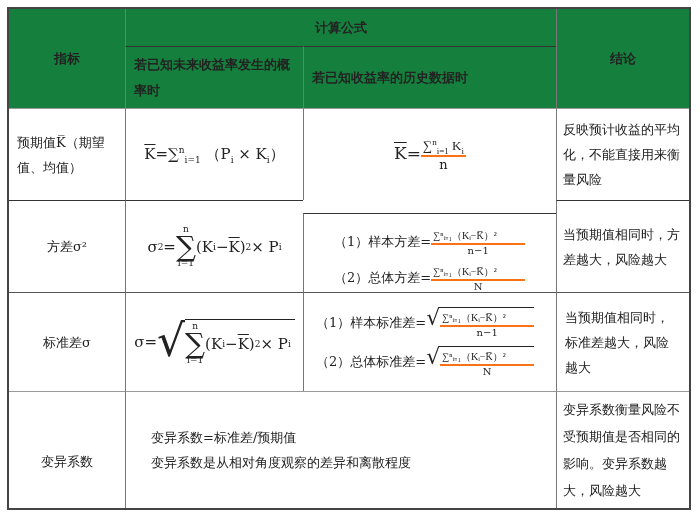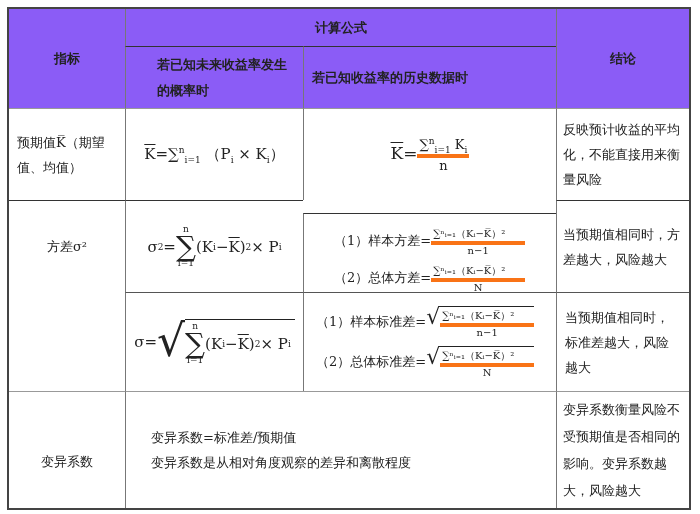--- a/index.html
+++ b/index.html
@@ -1,29 +1,29 @@
 <!DOCTYPE html>
 <html><head>
   <meta charset="utf-8">
   <style>
     html, body { margin: 0; padding: 0; background: #ffffff; }
     body { width: 700px; height: 514px; position: relative; overflow: hidden;
            font-family: "DejaVu Serif", "Liberation Serif", serif; color: #222; }
     .tbl { position: absolute; left: 7px; top: 7px; width: 684px; height: 503px;
            border: 2px solid #444; box-sizing: border-box; }
     .cell { position: absolute; box-sizing: border-box; display: flex; align-items: center; }
-    .hdr { background: #8b5cf6; font-weight: bold; font-size: 13px; }
+    .hdr { background: #15803d; font-weight: bold; font-size: 13px; }
     .center { justify-content: center; text-align: center; }
     .bl { border-left: 1.5px solid #777; }
     .bt { border-top: 1.5px solid #333; }
     .txt { font-size: 13px; line-height: 25px; }
     .math { font-family: "DejaVu Serif", "Liberation Serif", serif; font-size: 15px; white-space: nowrap; }
     .ovl { text-decoration: overline; }
     .frac { display: inline-flex; flex-direction: column; align-items: center; vertical-align: middle; font-size: 10px; }
-    .frac .num { border-bottom: 4px solid #f97316; padding: 0 2px; }
+    .frac .num { border-bottom: 2px solid #f97316; padding: 0 2px; font-family: Liberation Serif, serif; }
     .frac .den { padding: 0 2px; }
     .sqrt { display: inline-flex; align-items: stretch; vertical-align: middle; }
     .sqrt .rad { font-size: 22px; line-height: 1; }
     .sqrt .under { border-top: 1px solid #222; padding-top: 2px; }
     .bigsum { display: inline-flex; flex-direction: column; align-items: center; vertical-align: middle; font-size: 9px; line-height: 1; }
     .bigsum .sig { font-size: 28px; line-height: 0.9; }
     .fline { font-size: 13px; display: flex; align-items: center; margin: 4px 0; white-space: nowrap; }
     sub, sup { font-size: 9px; }
   </style>
 </head>
@@ -33,21 +33,21 @@
 
   <div class="cell hdr center" style="left:0;top:0;width:116px;height:99px;">
     <span>指标</span>
   </div>
 
   <div class="cell hdr center bl" style="left:116px;top:0;width:431px;height:37px;">
     <span>计算公式</span>
   </div>
 
   <div class="cell hdr bl bt" style="left:116px;top:37px;width:178px;height:62px;padding:0 8px;">
-    <span class="txt" style="line-height:26px;margin-left:23px;">若已知未来收益率发生的概率时</span>
+    <span class="txt" style="line-height:26px;">若已知未来收益率发生的概率时</span>
   </div>
 
   <div class="cell hdr bl bt" style="left:294px;top:37px;width:253px;height:62px;padding:0 8px;">
     <span>若已知收益率的历史数据时</span>
   </div>
 
   <div class="cell hdr center bl" style="left:547px;top:0;width:133px;height:99px;">
     <span>结论</span>
   </div>
 
@@ -108,20 +108,23 @@
       <span class="frac">
           <span class="num" style="min-width:90px;">∑ⁿᵢ₌₁（Kᵢ−K̅）²</span>
           <span class="den">N</span>
         </span>
     </div>
   </div>
   <div class="cell bt bl" style="left:547px;top:191px;width:133px;height:92px;padding:0 6px;">
     <span class="txt">当预期值相同时，方差越大，风险越大</span>
   </div>
 
+  <div class="cell bt center" style="left:0;top:283px;width:116px;height:99px;border-top-color:#555;">
+    <span class="txt">标准差σ</span>
+  </div>
   <div class="cell bt bl center" style="left:116px;top:283px;width:178px;height:99px;border-top-color:#555;">
     <span class="math" style="display:inline-flex;align-items:center;">
       <span>σ</span>
         <span> = </span>
       <span class="sqrt">
           <span class="rad" style="font-size:44px;">√</span>
           <span class="under" style="display:inline-flex;align-items:center;padding-right:4px;">
         <span class="bigsum">
               <span>n</span>
               <span class="sig">∑</span>

